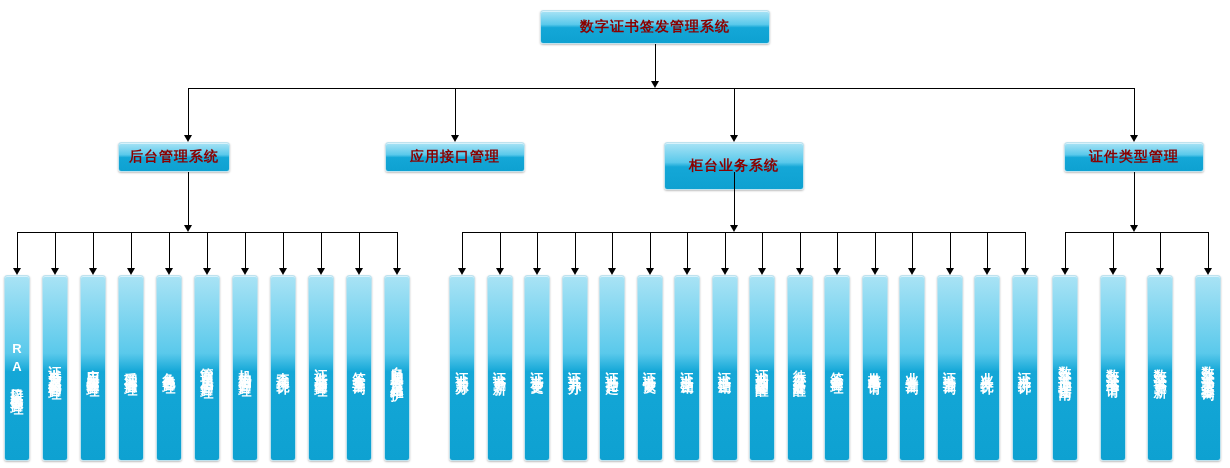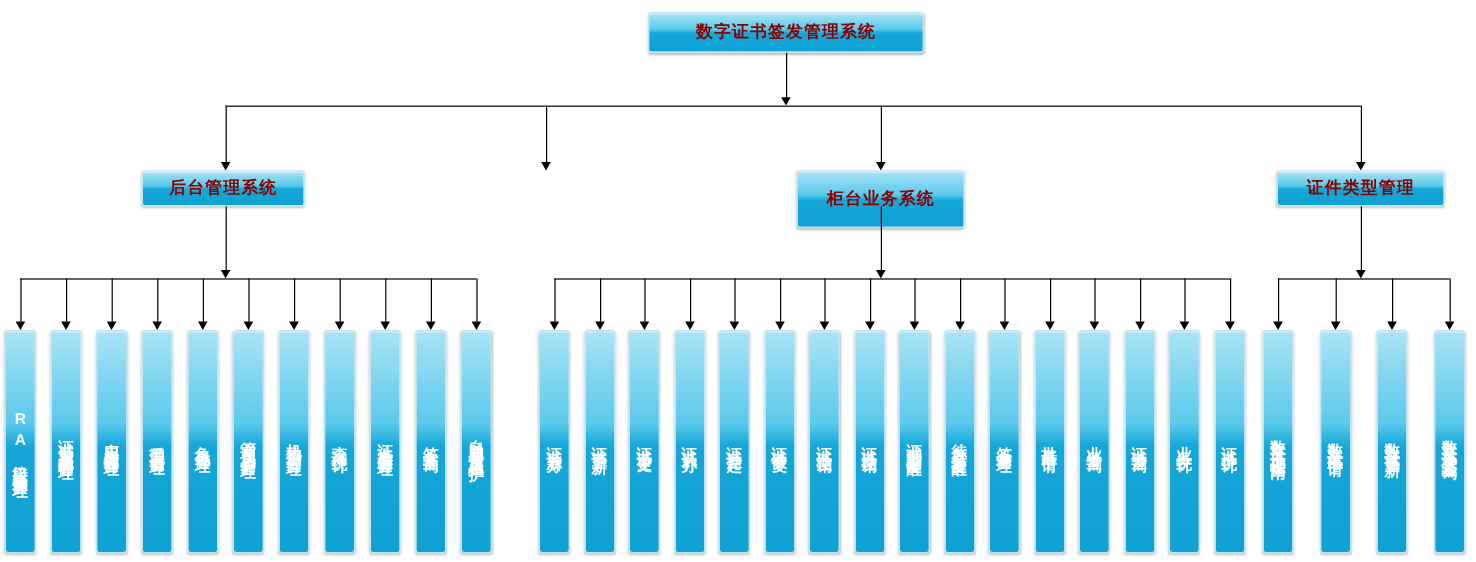--- a/index.html
+++ b/index.html
@@ -68,21 +68,21 @@
 <div id="canvas">
   <div class="node root-node" style="left:540px; top:10px; width:230px; height:34px;">
     <span>数字证书签发管理系统</span>
   </div>
 
 <div class="vline" style="left: 655px; top: 44px; height: 38px;"></div>
     <div class="arrow-down" style="left: 651px; top: 81px;"></div>
     <div class="hline" style="left: 188px; top: 88px; width: 946px;"></div>
     <div class="vline" style="left: 188px; top: 88px; height: 47px;"></div>
     <div class="arrow-down" style="left: 184px; top: 135px;"></div>
-    <div class="node branch-node" style="left: 118px; top: 142px; width: 136px; height: 30px;">
+    <div class="node branch-node" style="left: 118px; top: 142px; width: 112px; height: 30px;">
       <span>后台管理系统</span>
     </div>
     <div class="vline" style="left: 188px; top: 172px; height: 54px;"></div>
     <div class="arrow-down" style="left: 184px; top: 225px;"></div>
     <div class="hline" style="left: 17px; top: 232px; width: 380px;"></div>
     <div class="vline" style="left: 17px; top: 232px; height: 36px;"></div>
     <div class="arrow-down" style="left: 13px; top: 268px;"></div>
     <div class="node leaf-node" style="left: 4px; top: 275px; width: 26px; height: 186px;">
       <span class="vtext">RA接口参数管理</span>
     </div>
@@ -131,20 +131,23 @@
     <div class="node leaf-node" style="left: 346px; top: 275px; width: 26px; height: 186px;">
       <span class="vtext">签章查询</span>
     </div>
     <div class="vline" style="left: 397px; top: 232px; height: 36px;"></div>
     <div class="arrow-down" style="left: 393px; top: 268px;"></div>
     <div class="node leaf-node" style="left: 384px; top: 275px; width: 26px; height: 186px;">
       <span class="vtext">自助服务信息维护</span>
     </div>
     <div class="vline" style="left: 455px; top: 88px; height: 47px;"></div>
     <div class="arrow-down" style="left: 451px; top: 135px;"></div>
+    <div class="node branch-node" style="left: 385px; top: 142px; width: 140px; height: 30px;">
+      <span>应用接口管理</span>
+    </div>
     <div class="vline" style="left: 734px; top: 88px; height: 47px;"></div>
     <div class="arrow-down" style="left: 730px; top: 135px;"></div>
     <div class="node branch-node" style="left: 664px; top: 142px; width: 140px; height: 48px;">
       <span>柜台业务系统</span>
     </div>
     <div class="vline" style="left: 734px; top: 172px; height: 54px;"></div>
     <div class="arrow-down" style="left: 730px; top: 225px;"></div>
     <div class="hline" style="left: 462px; top: 232px; width: 562.5px;"></div>
     <div class="vline" style="left: 462px; top: 232px; height: 36px;"></div>
     <div class="arrow-down" style="left: 458px; top: 268px;"></div>

